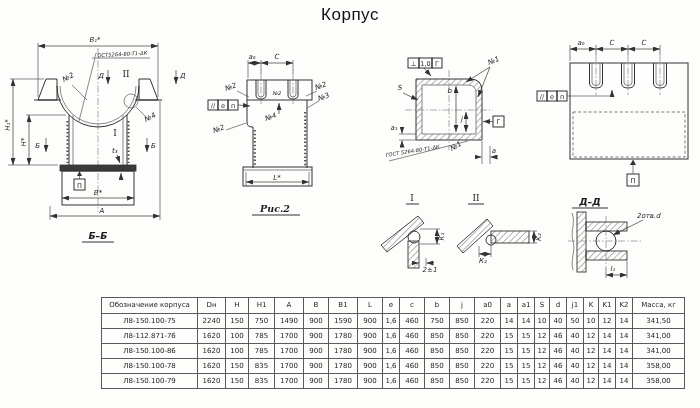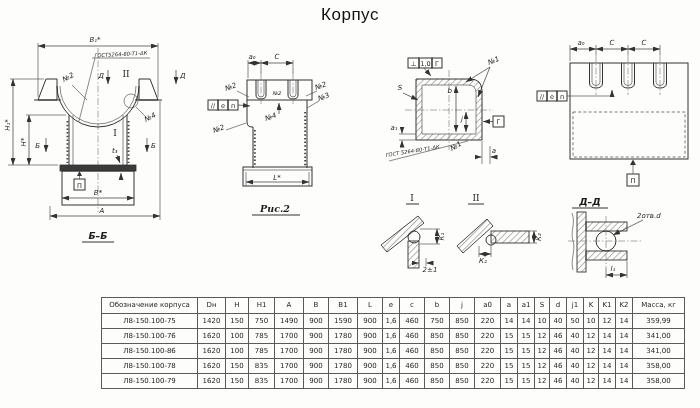--- a/index.html
+++ b/index.html
@@ -360,44 +360,44 @@
           <th>j1</th>
           <th>K</th>
           <th>K1</th>
           <th>K2</th>
           <th>Масса, кг</th>
         </tr>
       </thead>
       <tbody>
         <tr>
           <td>Л8-150.100-75</td>
-          <td>1420</td>
+          <td>2240</td>
           <td>150</td>
           <td>750</td>
           <td>1490</td>
           <td>900</td>
           <td>1590</td>
           <td>900</td>
           <td>1,6</td>
           <td>460</td>
           <td>750</td>
           <td>850</td>
           <td>220</td>
           <td>14</td>
           <td>14</td>
           <td>10</td>
           <td>40</td>
           <td>50</td>
           <td>10</td>
           <td>12</td>
           <td>14</td>
-          <td>359,99</td>
-        </tr>
-        <tr>
-          <td>Л8-150.100-76</td>
+          <td>341,50</td>
+        </tr>
+        <tr>
+          <td>Л8-112.871-76</td>
           <td>1620</td>
           <td>100</td>
           <td>785</td>
           <td>1700</td>
           <td>900</td>
           <td>1780</td>
           <td>900</td>
           <td>1,6</td>
           <td>460</td>
           <td>850</td>

